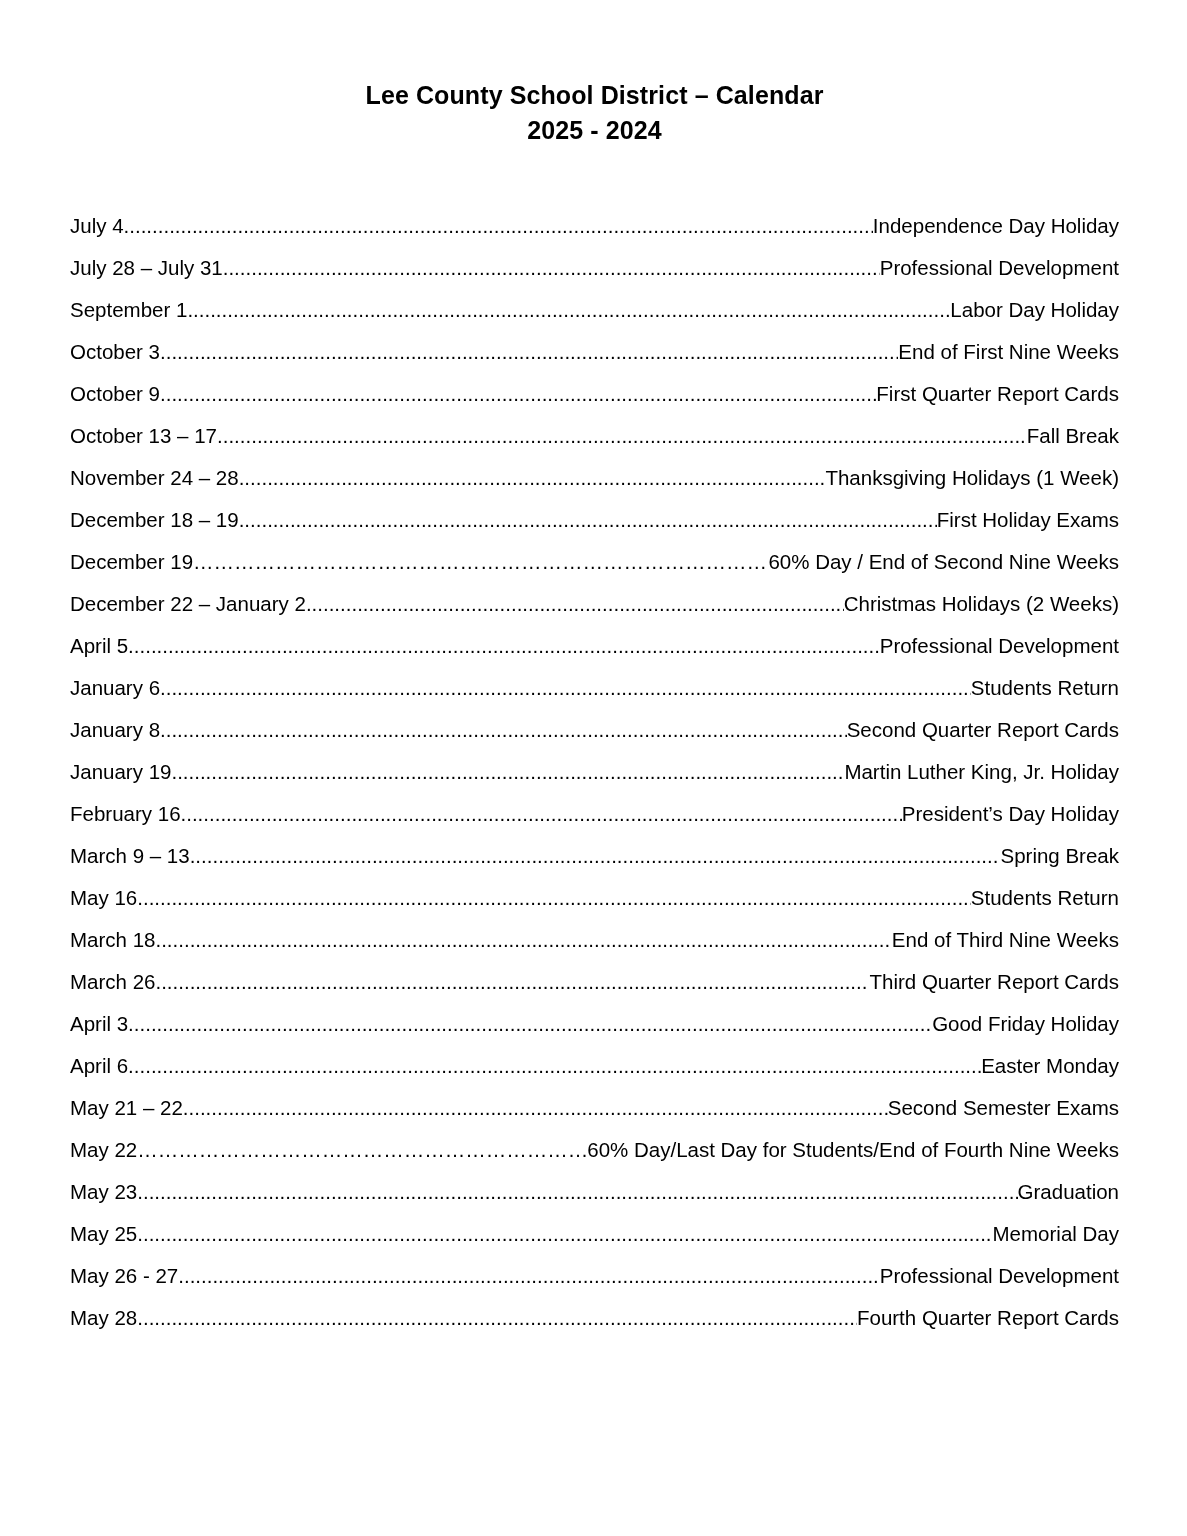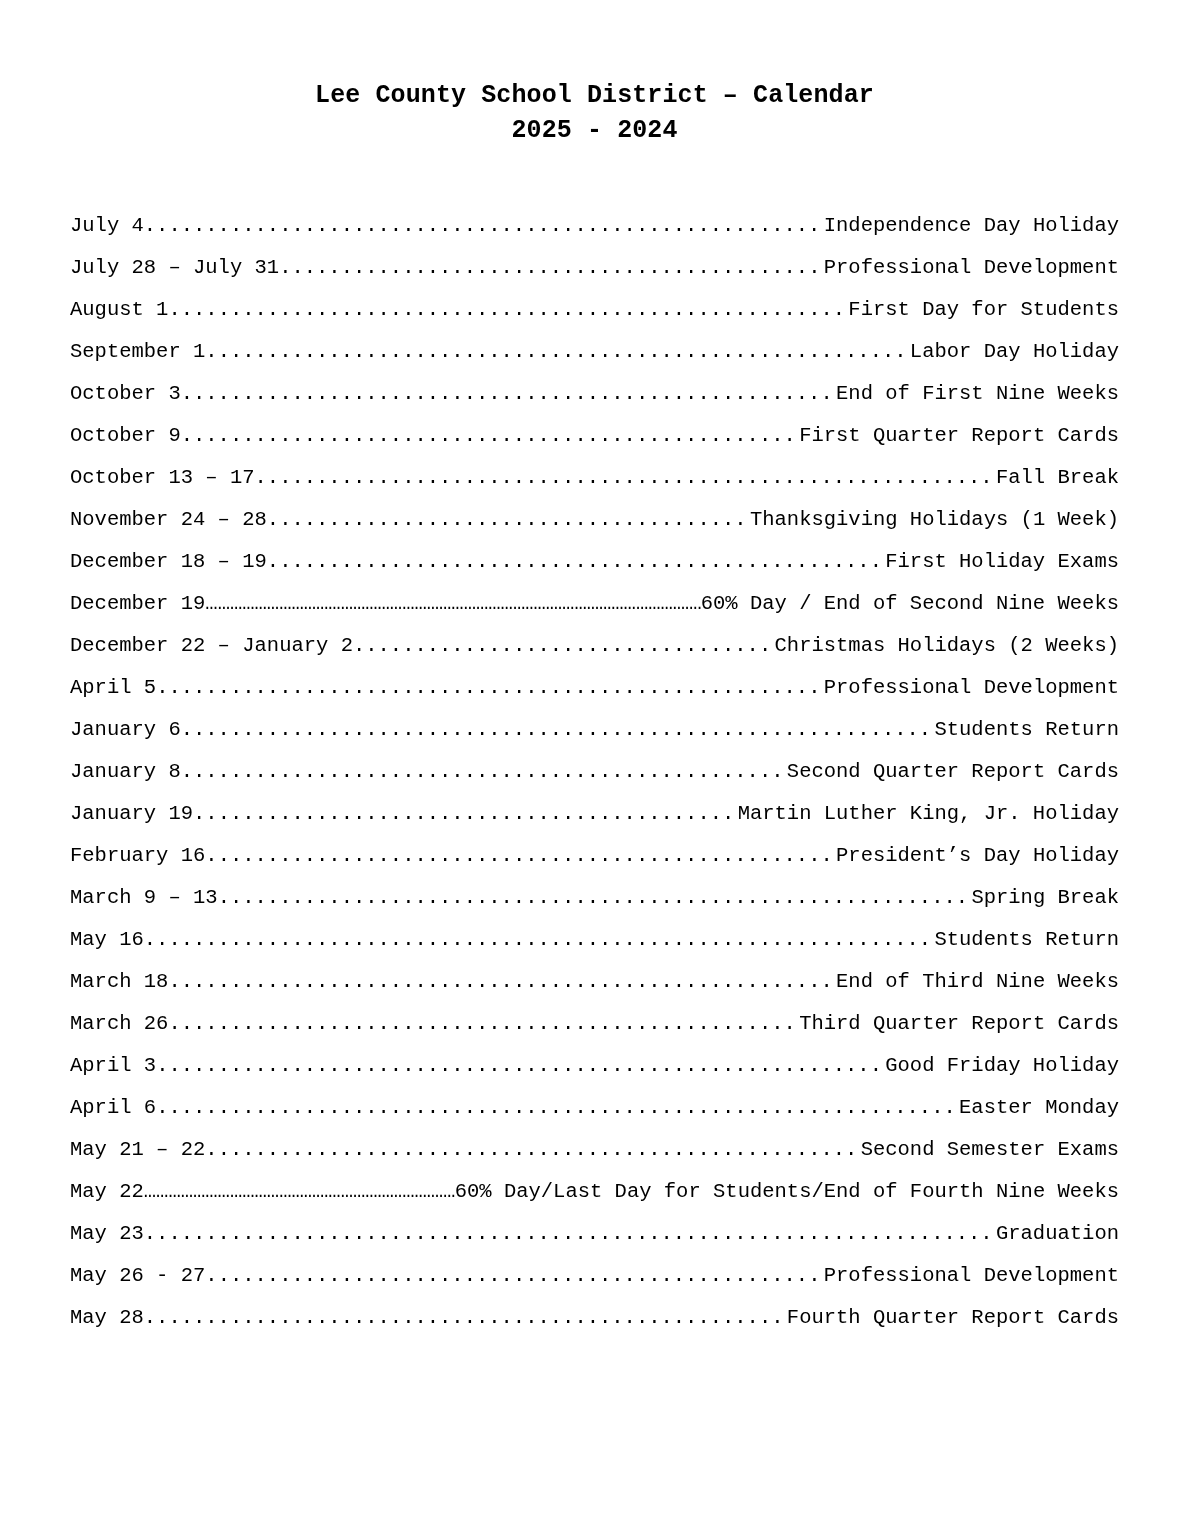--- a/index.html
+++ b/index.html
@@ -13,21 +13,20 @@
     font-family: "Liberation Sans", sans-serif;
     color: #000000;
     position: relative;
     overflow: hidden;
   }
   .page {
     width: 1187px;
     height: 1536px;
     box-sizing: border-box;
     padding: 78px 68px 0 70px;
-    font-family: Liberation Mono, monospace;
   }
   .doc-title {
     text-align: center;
     font-weight: bold;
     font-size: 25px;
     line-height: 35px;
     letter-spacing: 0.1px;
     margin: 0;
     padding: 0;
   }
@@ -87,25 +86,20 @@
         <span class="label">July 4</span>
         <span class="leader dots"></span>
         <span class="value">Independence Day Holiday</span>
       </div>
       <div class="entry">
         <span class="label">July 28 – July 31</span>
         <span class="leader dots"></span>
         <span class="value">Professional Development</span>
       </div>
       <div class="entry">
-        <span class="label">August 1</span>
-        <span class="leader dots"></span>
-        <span class="value">First Day for Students</span>
-      </div>
-      <div class="entry">
         <span class="label">September 1</span>
         <span class="leader dots"></span>
         <span class="value">Labor Day Holiday</span>
       </div>
       <div class="entry">
         <span class="label">October 3</span>
         <span class="leader dots"></span>
         <span class="value">End of First Nine Weeks</span>
       </div>
       <div class="entry">
@@ -202,20 +196,25 @@
         <span class="label">May 22</span>
         <span class="leader sparse"></span>
         <span class="value">60% Day/Last Day for Students/End of Fourth Nine Weeks</span>
       </div>
       <div class="entry">
         <span class="label">May 23</span>
         <span class="leader dots"></span>
         <span class="value">Graduation</span>
       </div>
       <div class="entry">
+        <span class="label">May 25</span>
+        <span class="leader dots"></span>
+        <span class="value">Memorial Day</span>
+      </div>
+      <div class="entry">
         <span class="label">May 26 - 27</span>
         <span class="leader dots"></span>
         <span class="value">Professional Development</span>
       </div>
       <div class="entry">
         <span class="label">May 28</span>
         <span class="leader dots"></span>
         <span class="value">Fourth Quarter Report Cards</span>
       </div>
     </div>

